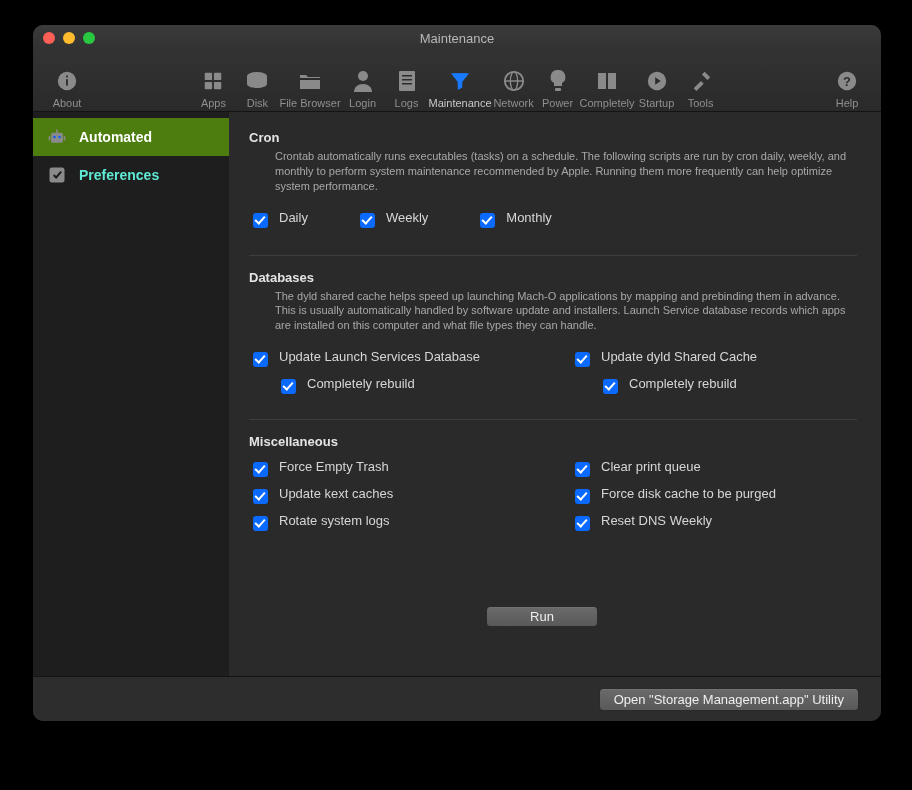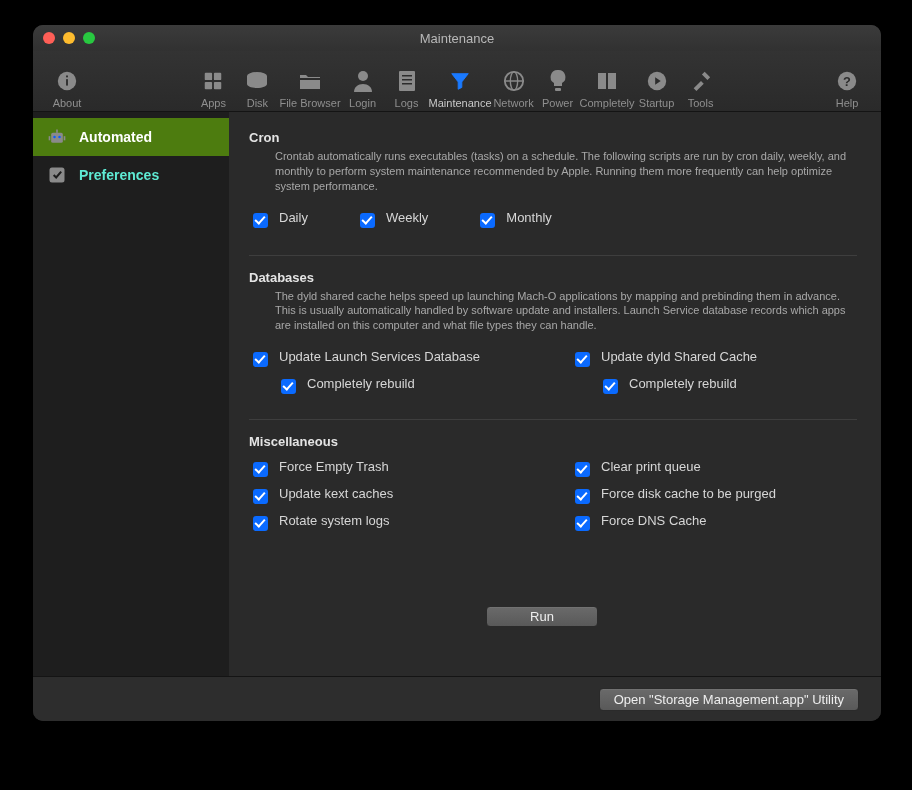--- a/index.html
+++ b/index.html
@@ -272,21 +272,21 @@
           <label class="row">
               <input type="checkbox" checked="" style="">
               <span>Clear print queue</span>
             </label>
           <label class="row">
               <input type="checkbox" checked="" style="">
               <span>Force disk cache to be purged</span>
             </label>
           <label class="row">
               <input type="checkbox" checked="" style="">
-              <span>Force DNS Cache</span>
+              <span>Reset DNS Weekly</span>
             </label>
         </div>
       </div>
 
       <div style="height:60px"></div>
       <div class="footer-inner">
         <div class="btn">Run</div>
       </div>
     </div>
   </div>

